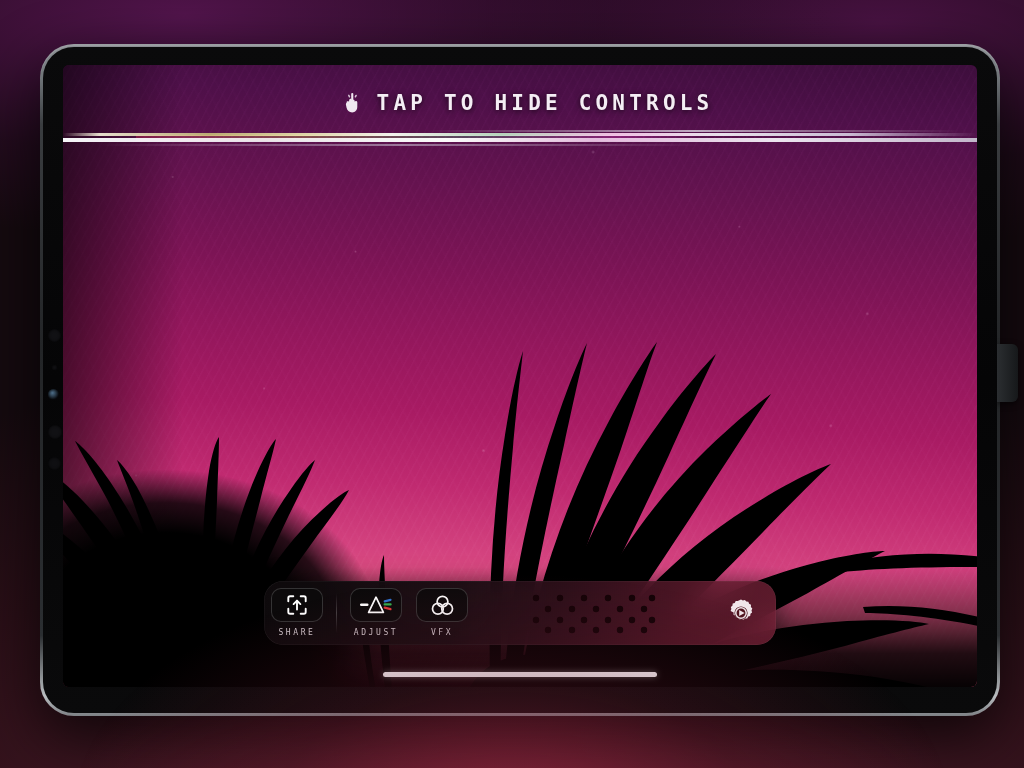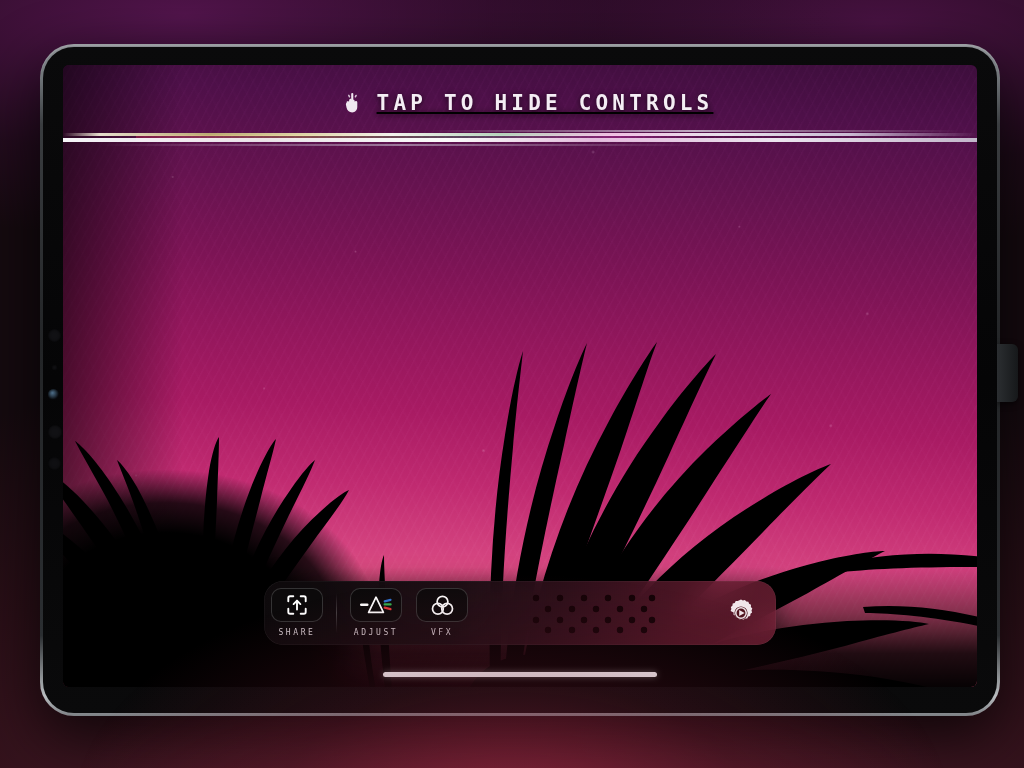--- a/index.html
+++ b/index.html
@@ -144,21 +144,20 @@
   #g4{ top:17px; height:2px; left:4%; right:30%;
        background:linear-gradient(90deg, rgba(255,255,255,0), rgba(210,204,220,.55), rgba(255,255,255,0)); }
   #g-chroma{ top:8px; height:6px; left:8%; right:30%; opacity:.55; mix-blend-mode:screen;
        background:linear-gradient(90deg, rgba(255,40,40,.5) 0%, rgba(255,255,0,.45) 30%, rgba(0,255,120,.4) 58%, rgba(255,60,200,.5) 85%, rgba(0,0,0,0) 100%); }
 
   
   #hud-header{
     position:absolute; left:16px; right:0; top:26px;
     display:flex; align-items:center; justify-content:center; gap:14px;
     text-shadow:0 1px 6px rgba(0,0,0,.75);
-    text-decoration:underline;
   }
   #tap-hand-icon{ width:20px; height:22px; display:block; }
   #hud-title{
     color:#f4eef4; font-size:21px; letter-spacing:4.2px; font-weight:700;
     font-family:"DejaVu Sans Mono", monospace;
   }
 
   
   #toolbar{
     position:absolute; left:50%; transform:translateX(-50%);

